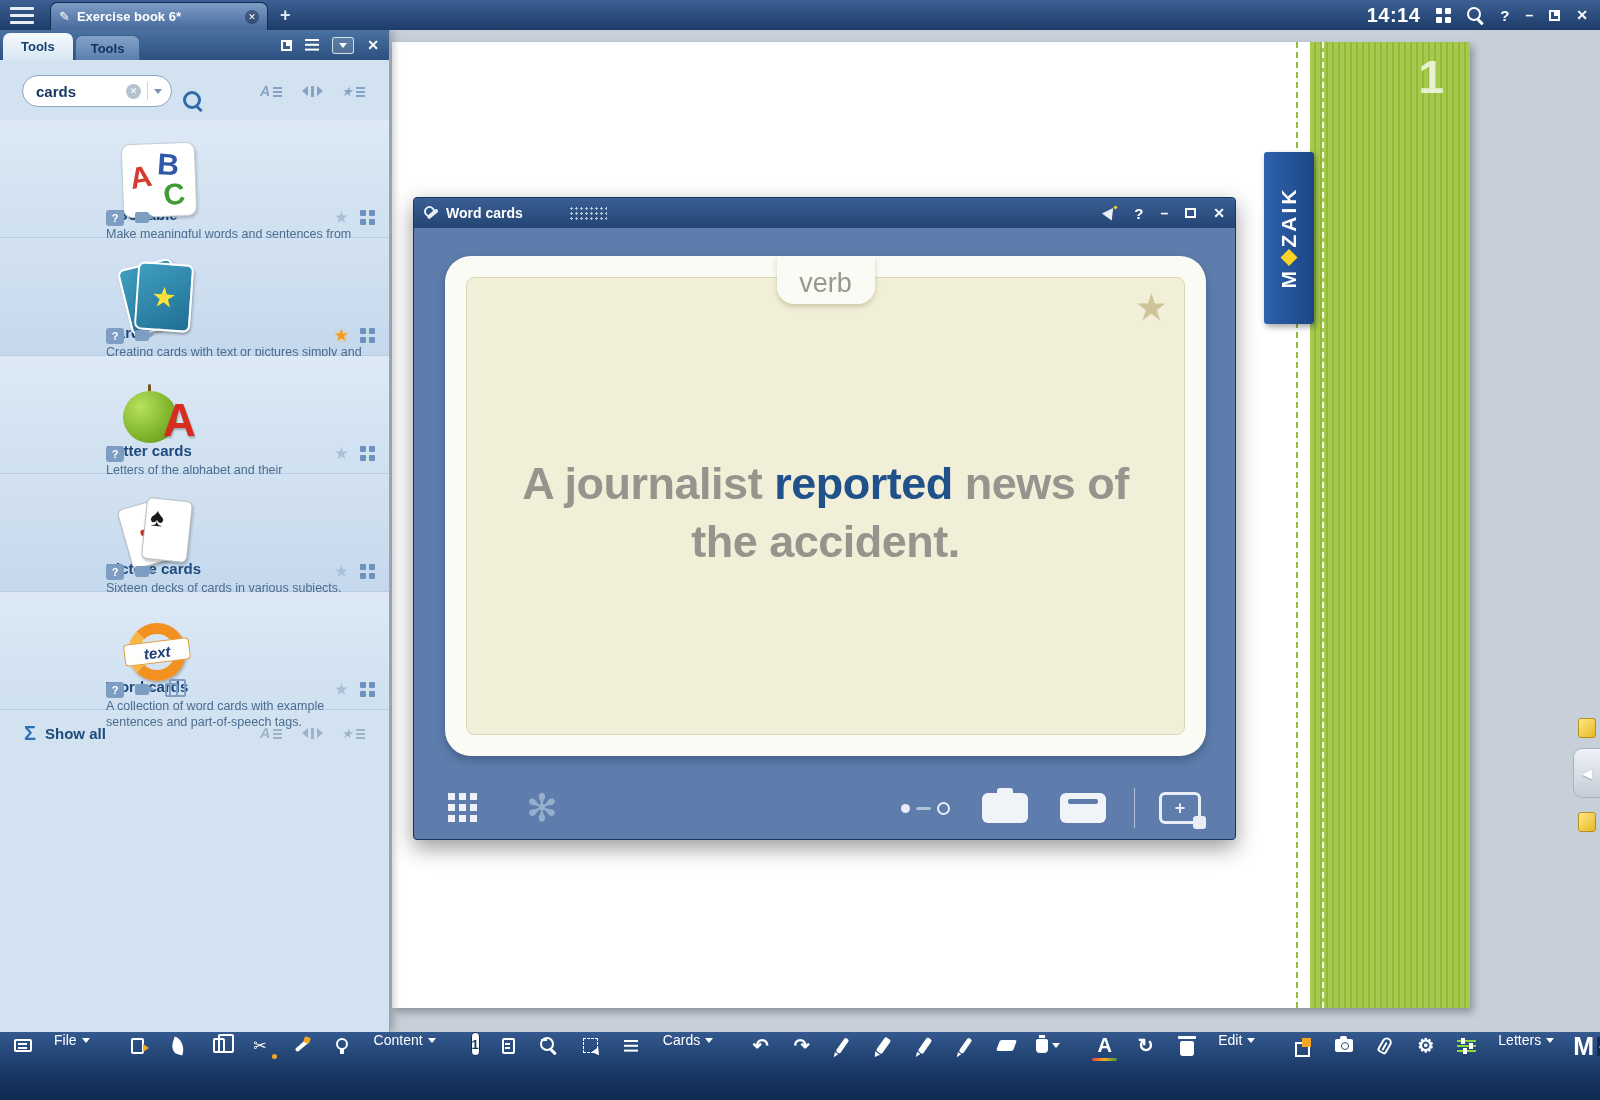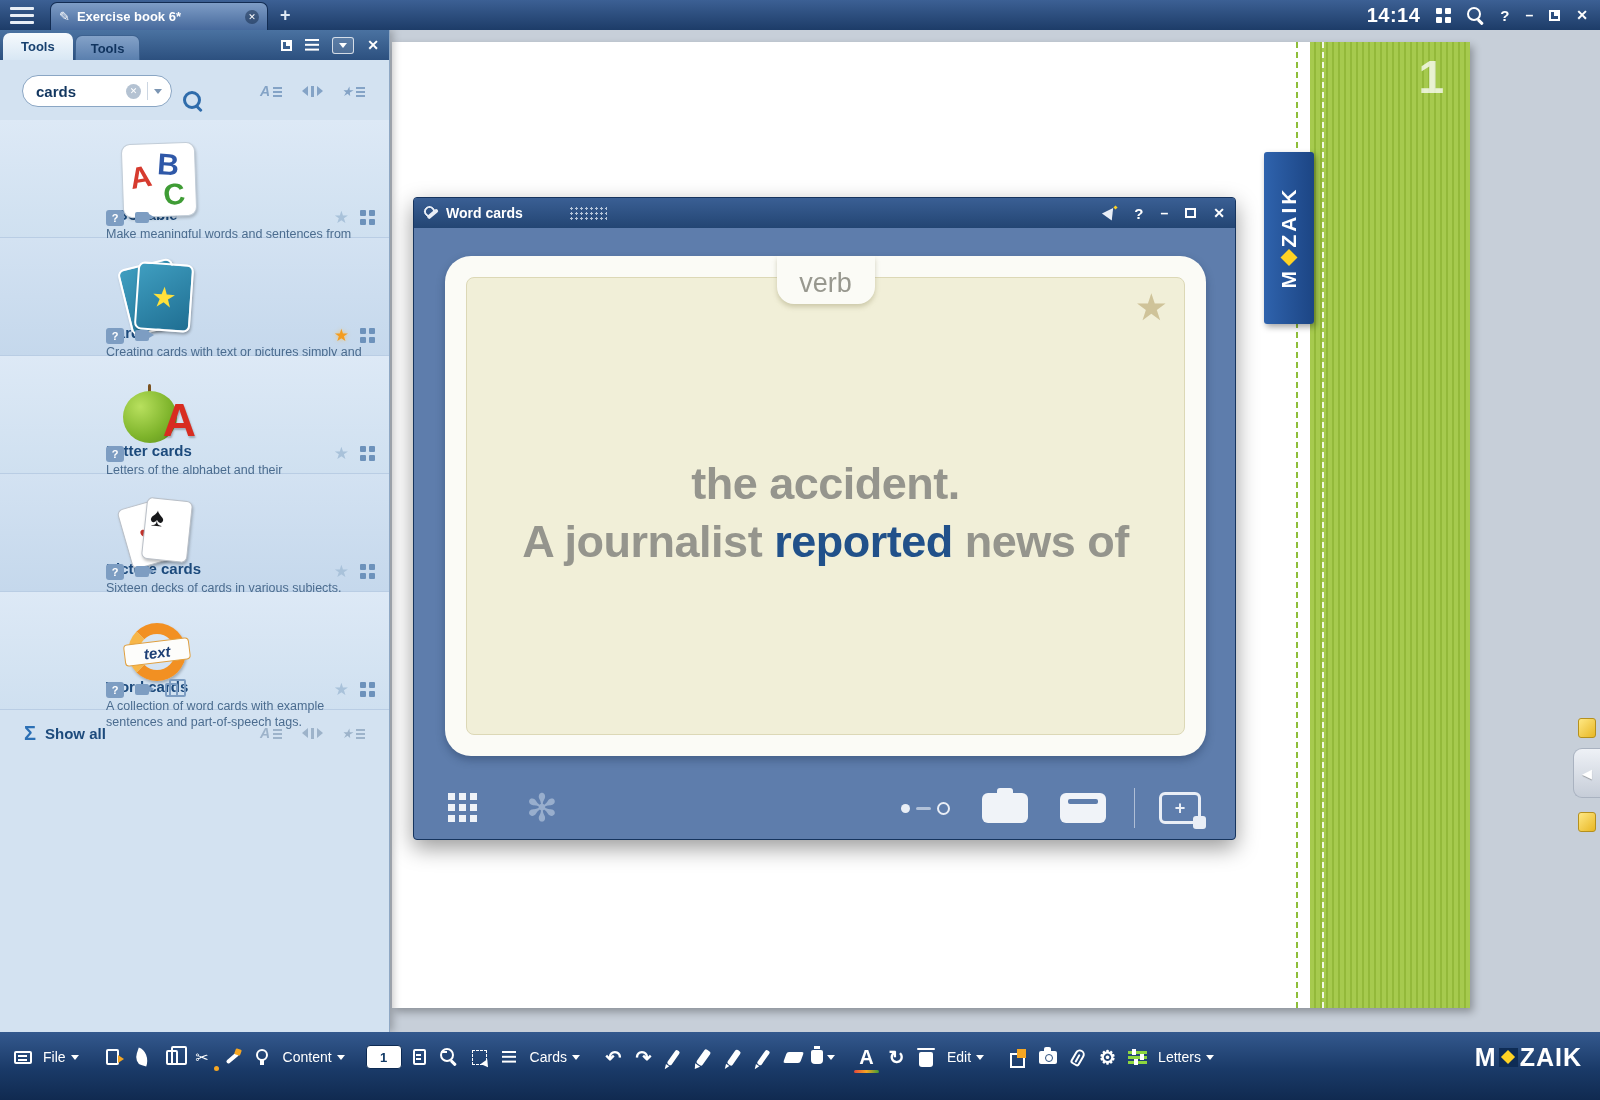--- a/index.html
+++ b/index.html
@@ -205,22 +205,22 @@
   .cardbtn { width:46px; height:30px; background:#f0f3f8; border-radius:6px; position:relative; margin-left:32px; }
   .cardbtn.b1::before { content:''; position:absolute; top:-5px; left:15px; width:16px; height:7px; background:#f0f3f8; border-radius:3px 3px 0 0; }
   .cardbtn.b2::before { content:''; position:absolute; top:6px; left:8px; right:8px; height:5px; background:#5e7dac; border-radius:2px; }
   .ww-sep { width:1px; height:40px; background:rgba(255,255,255,.5); margin:0 24px 0 28px; }
   .addcard { width:42px; height:32px; border:3px solid #e9eef6; border-radius:6px; position:relative;
     display:flex; align-items:center; justify-content:center; color:#e9eef6; font-size:18px; font-weight:bold; }
   .addcard::after { content:''; position:absolute; right:-8px; bottom:-8px; width:13px; height:13px; background:#e9eef6; border-radius:3px; }
 
   
   .toolbar { position:absolute; left:0; right:0; bottom:0; height:68px; z-index:70;
-    background:linear-gradient(#34598e,#1a3a68 55%,#102a50); display:flex; align-items:center;
-    padding:0 10px 18px 10px; gap:5px; color:#fff; }
+    background:linear-gradient(#34598e,#1a3a68 55%,#102a50); display:flex; align-items:flex-start;
+    padding:0 10px 18px 10px; gap:16px; color:#fff; }
   .tbi { min-width:25px; height:27px; display:flex; align-items:center; justify-content:center; }
   .tb-menu { display:flex; align-items:center; gap:5px; font-size:14px; padding:0 3px; white-space:nowrap; }
   .tb-glyph { font-size:19px; font-weight:bold; line-height:1; }
   .screenic { width:18px; height:13px; border:2px solid #fff; border-radius:2px; position:relative; }
   .screenic::after { content:''; position:absolute; left:2px; top:2px; width:9px; height:2px; background:#fff; box-shadow:0 4px 0 #fff; }
   .door { width:13px; height:16px; border:2px solid #fff; border-radius:2px; position:relative; }
   .door::after { content:''; position:absolute; right:-7px; top:4px;
     border-top:4px solid transparent; border-bottom:4px solid transparent; border-left:6px solid #f5a623; }
   .feather { width:13px; height:16px; background:#fff; border-radius:0 100% 0 60%; transform:rotate(18deg); }
   .pagesic { width:12px; height:15px; border:2px solid #fff; border-radius:2px; position:relative; }
@@ -480,22 +480,22 @@
       <span class="q">?</span>
       <span class="winbtn">–</span>
       <span class="maxbox"></span>
       <span class="winbtn">✕</span>
     </div>
   </div>
   <div class="ww-body">
     <div class="panel">
       <div class="ivory">
         <div class="sentence">
+          <div><span>A journalist </span><span class="hl">reported</span><span> news of</span></div>
           <div>the accident.</div>
-          <div><span>A journalist </span><span class="hl">reported</span><span> news of</span></div>
         </div>
       </div>
       <div class="verb-tab">
         <span>verb</span>
       </div>
       <span class="card-star">★</span>
     </div>
     <div class="ww-footer">
       <span class="dots9"></span>
       <span class="ornament">✻</span>

